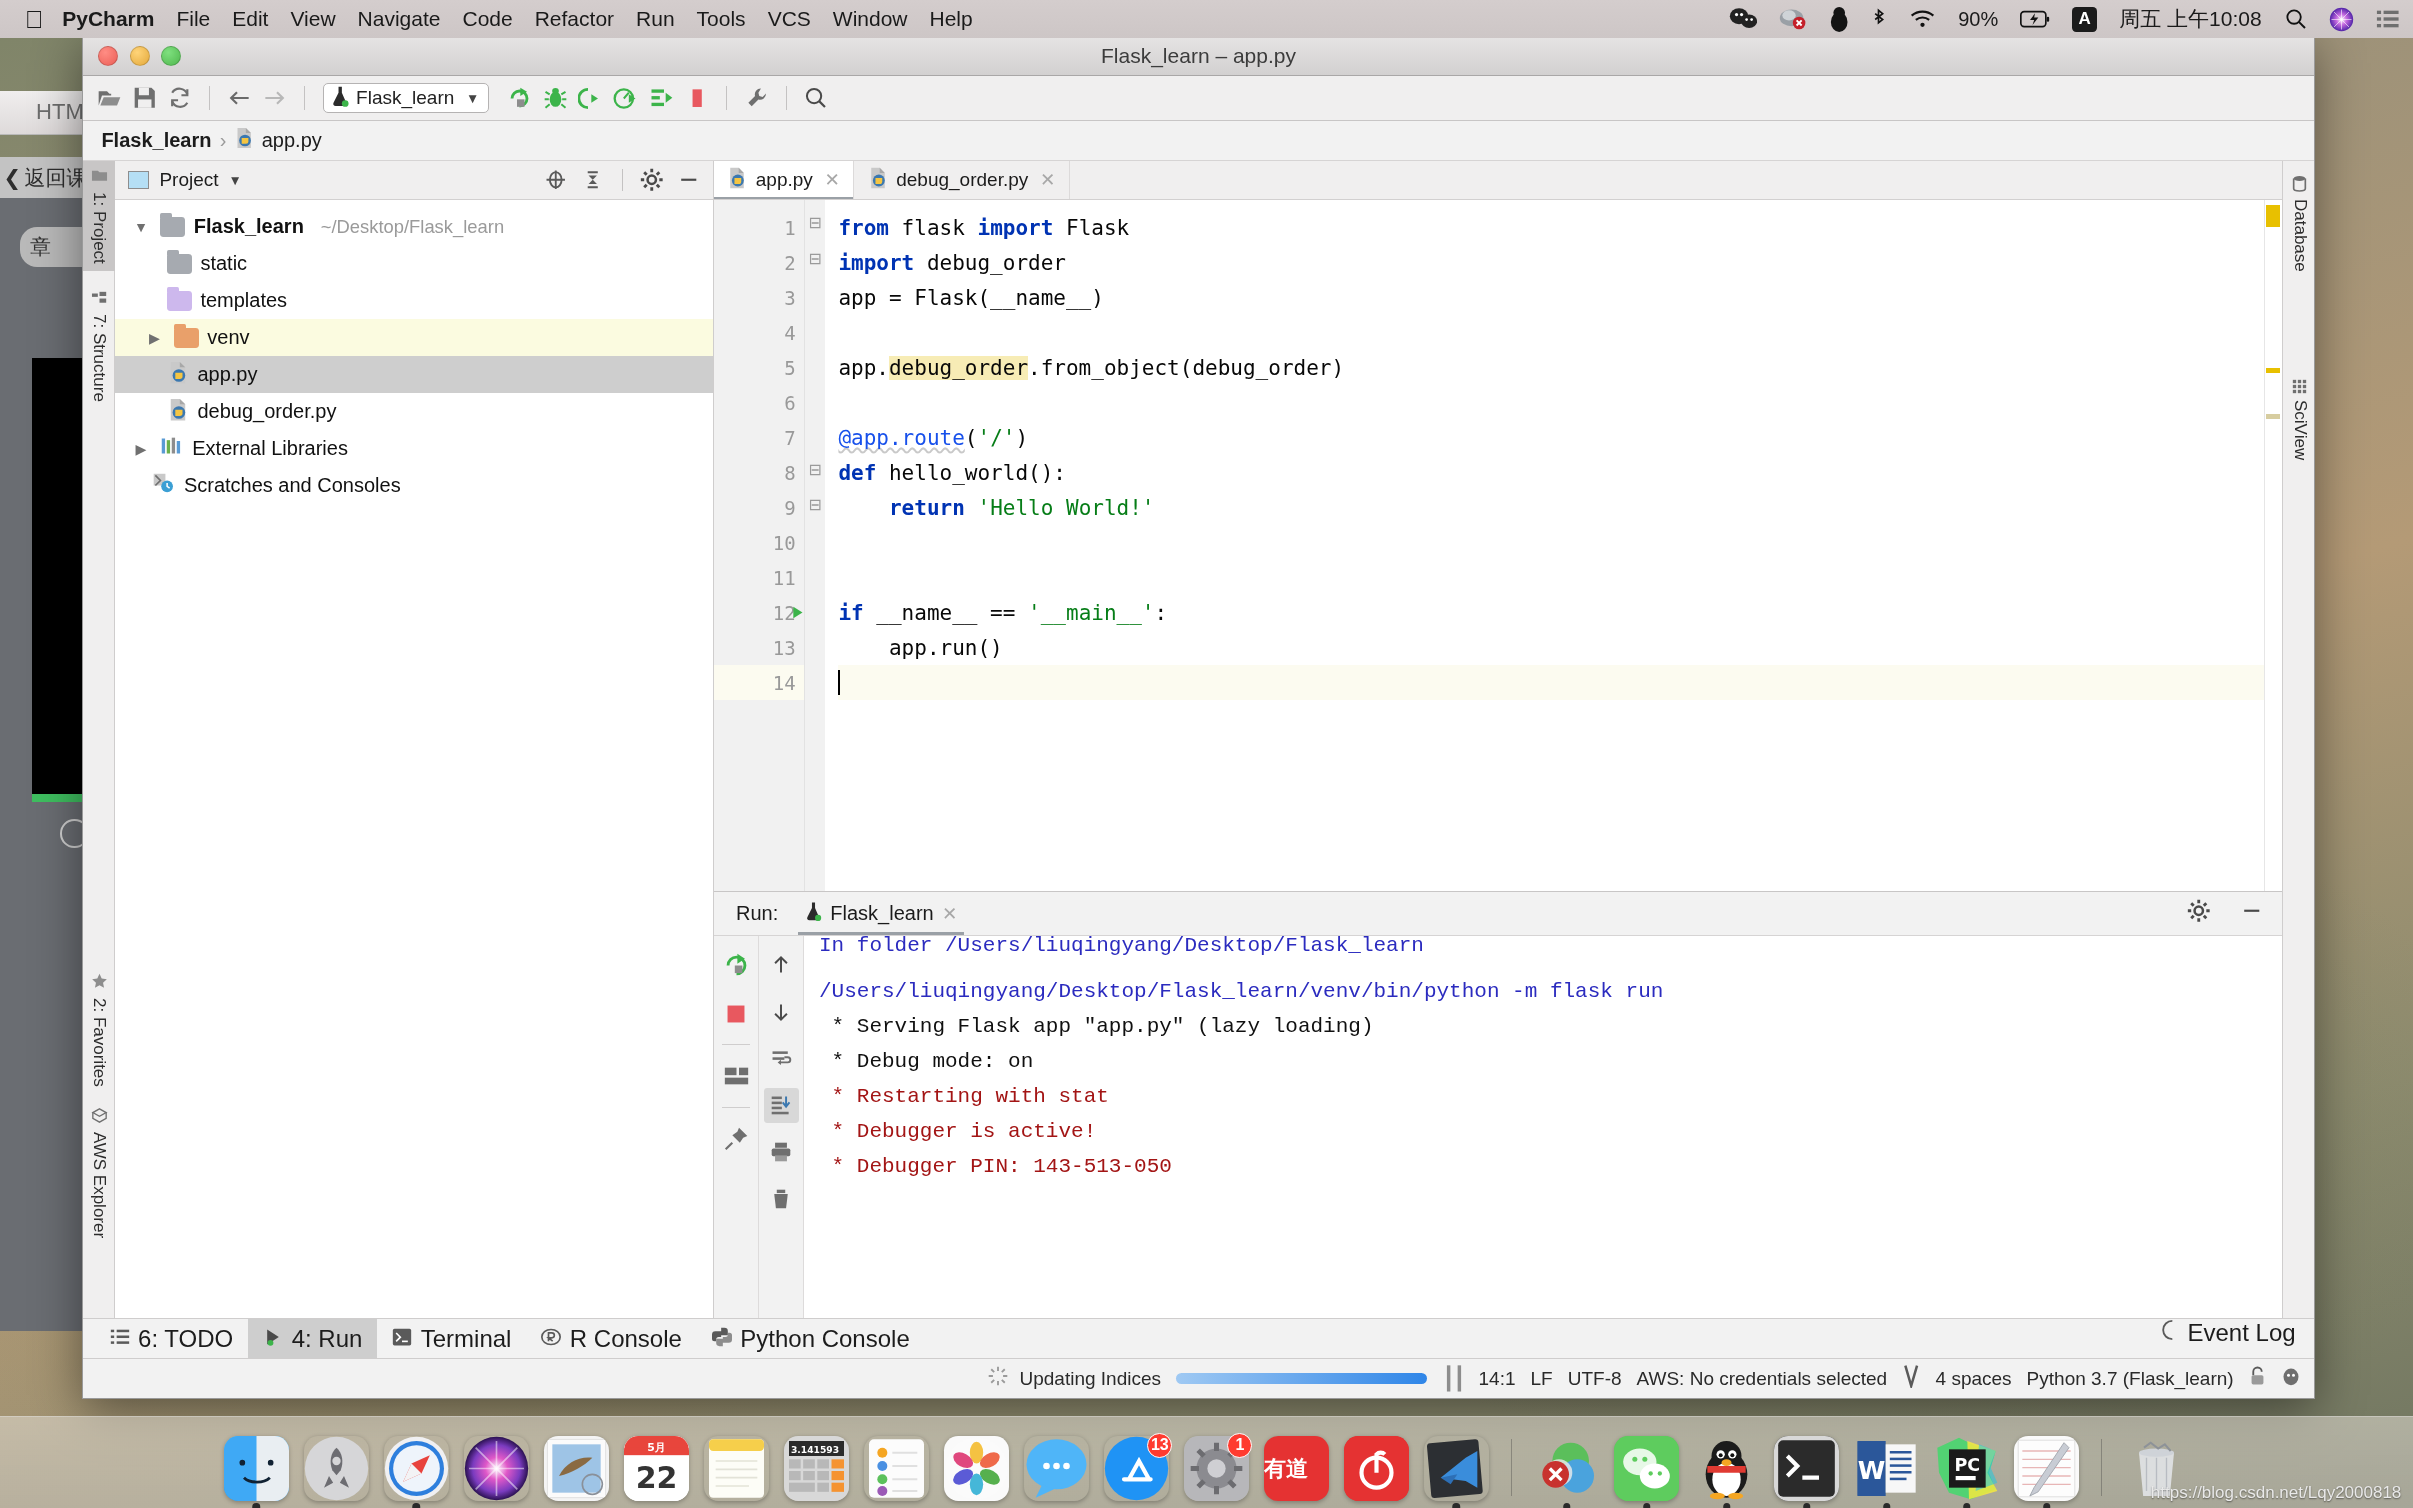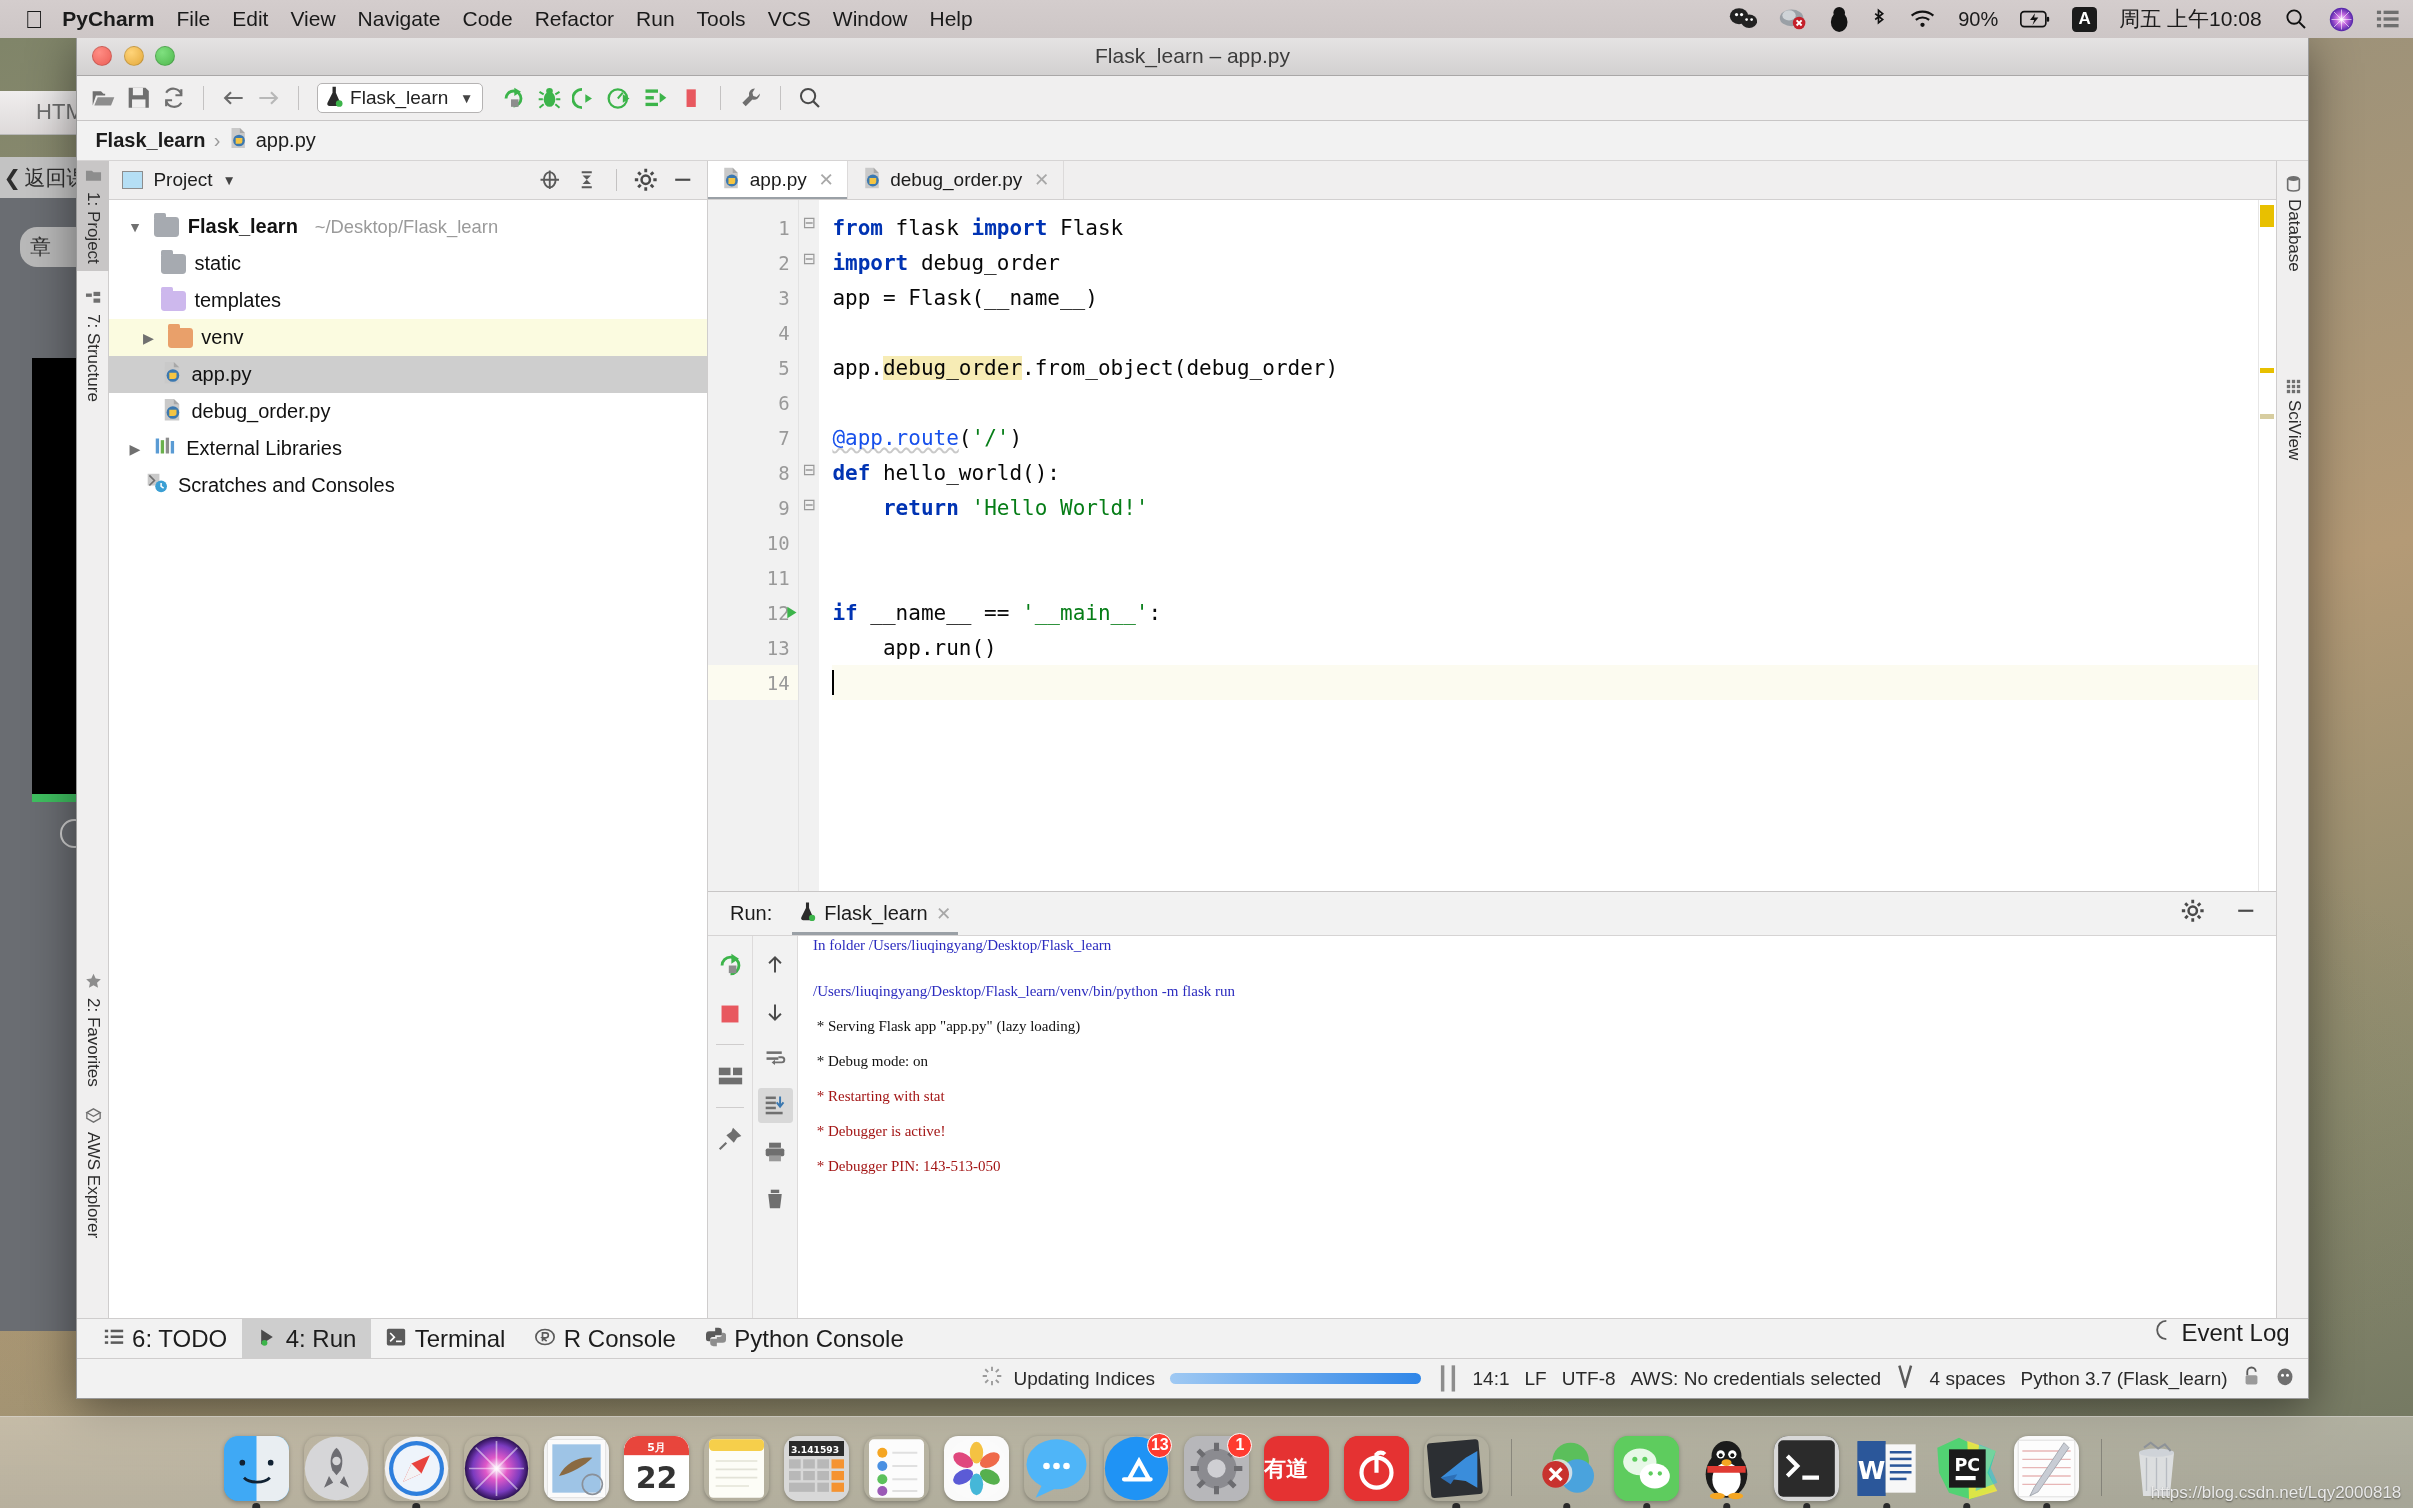--- a/index.html
+++ b/index.html
@@ -71,21 +71,21 @@
   #bgwin .bw-green {
     position: absolute; left: 32px; top: 637px; width: 75px; height: 8.4px; background: #3fbf60;
   }
   #bgwin .bw-circ {
     position: absolute; left: 60px; top: 662px; width: 28.5px; height: 28.5px;
     border: 2.5px solid #cfcfcf; border-radius: 50%;
   }
 
   
   #pycharm {
-    position: absolute; left: 76px; top: 35px; width: 2233px; height: 1364px;
+    position: absolute; left: 82px; top: 35px; width: 2233px; height: 1364px;
     background: #f2f2f2;
     border: 0.8px solid #9a9a9a;
     box-shadow: 0 11.7px 46px rgba(0,0,0,.45);
     display: flex; flex-direction: column;
     z-index: 20;
     overflow: hidden;
   }
   
   .titlebar {
     height: 40px; flex: 0 0 40px;
@@ -282,21 +282,21 @@
   }
   .run-side2 {
     width: 45px; flex: 0 0 45px; background: #f2f2f2; border-right: 0.8px solid #dddbdb;
     display: flex; flex-direction: column; align-items: center; padding-top: 11.7px; gap: 11.7px;
   }
   .sbtn { width: 35px; height: 35px; display: inline-flex; align-items: center; justify-content: center; }
   .sbtn.on { background: #d8d8d8; border-radius: 3.4px; }
   .ssep { width: 28.5px; height: 0.8px; background: #cfcdcd; }
   .console {
     flex: 1; padding: 3.4px 0 0 15px; overflow: hidden;
-    font-family: Liberation Serif, serif; font-size: 15px;
+    font-family: Liberation Mono, monospace; font-size: 21px;
   }
   .crow { height: 35px; display: flex; align-items: center; white-space: pre; }
   .c-blue { color: #2b2bbf; }
   .c-black{ color: #101010; }
   .c-red  { color: #a31515; }
   .c-link { color: #2b2bbf; text-decoration: underline; }
   .crow.clip { color:#2b2bbf; position: relative; top: -11.7px; }
 
   
   .bottomtabs {

